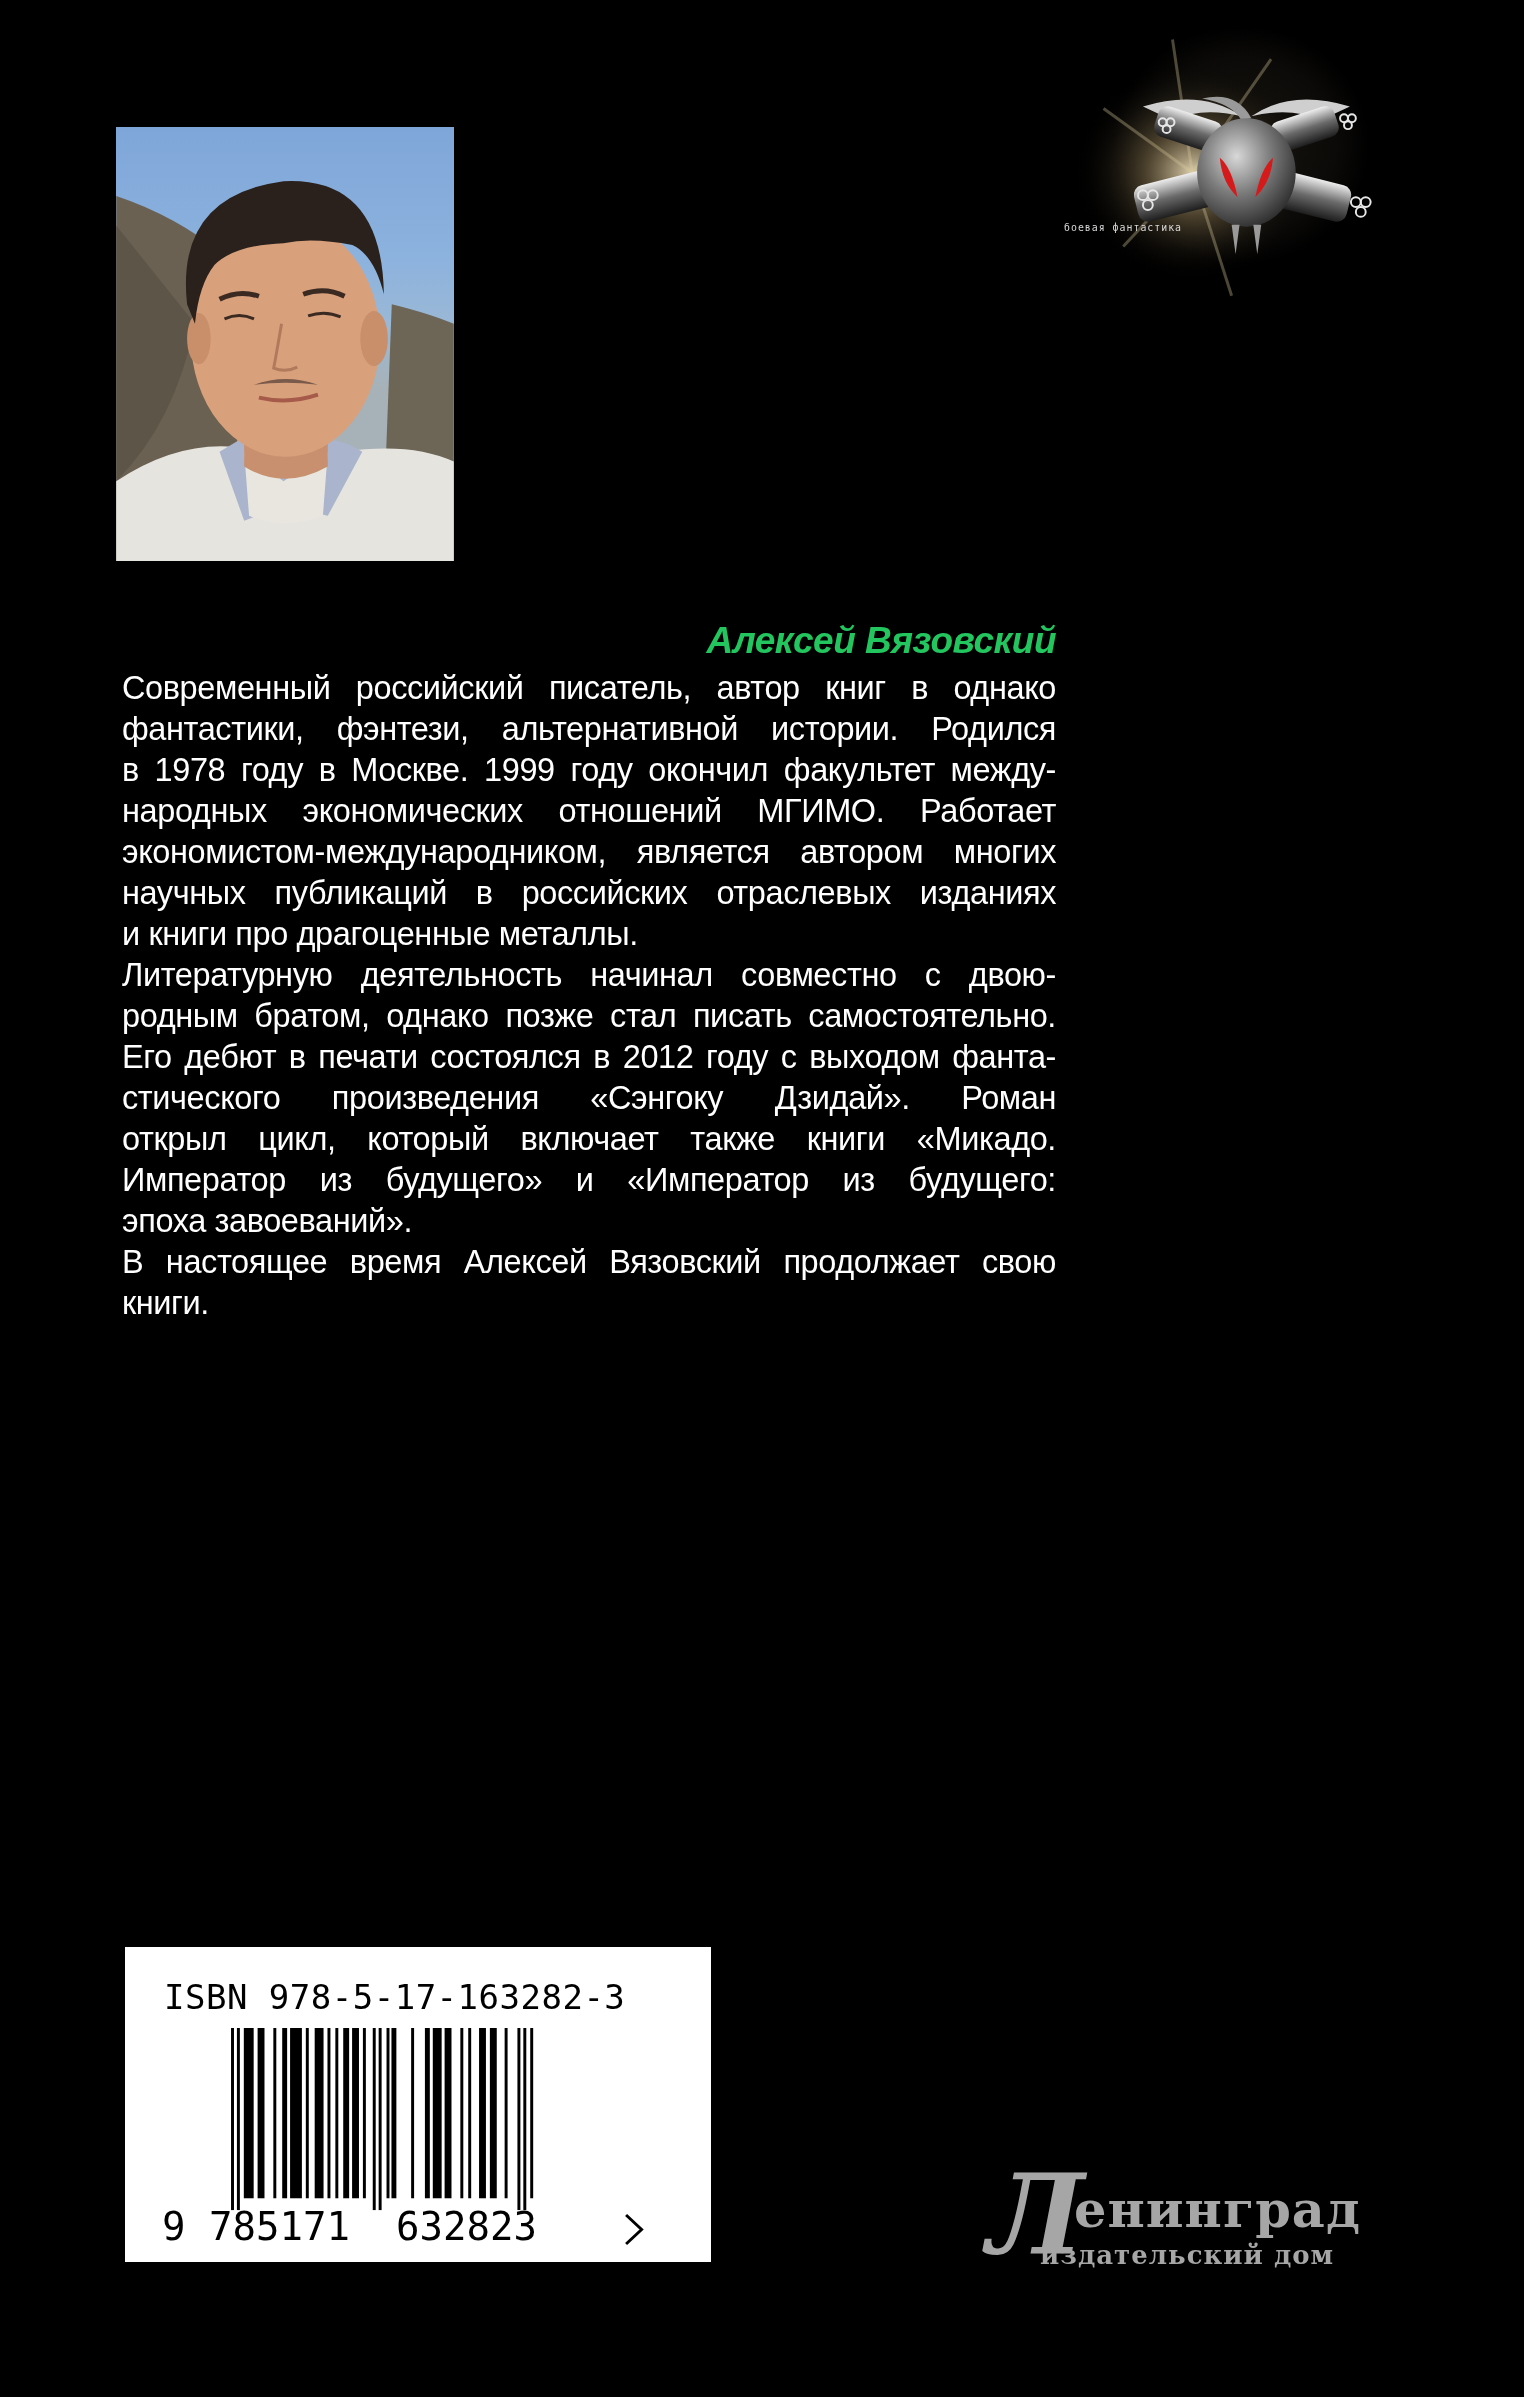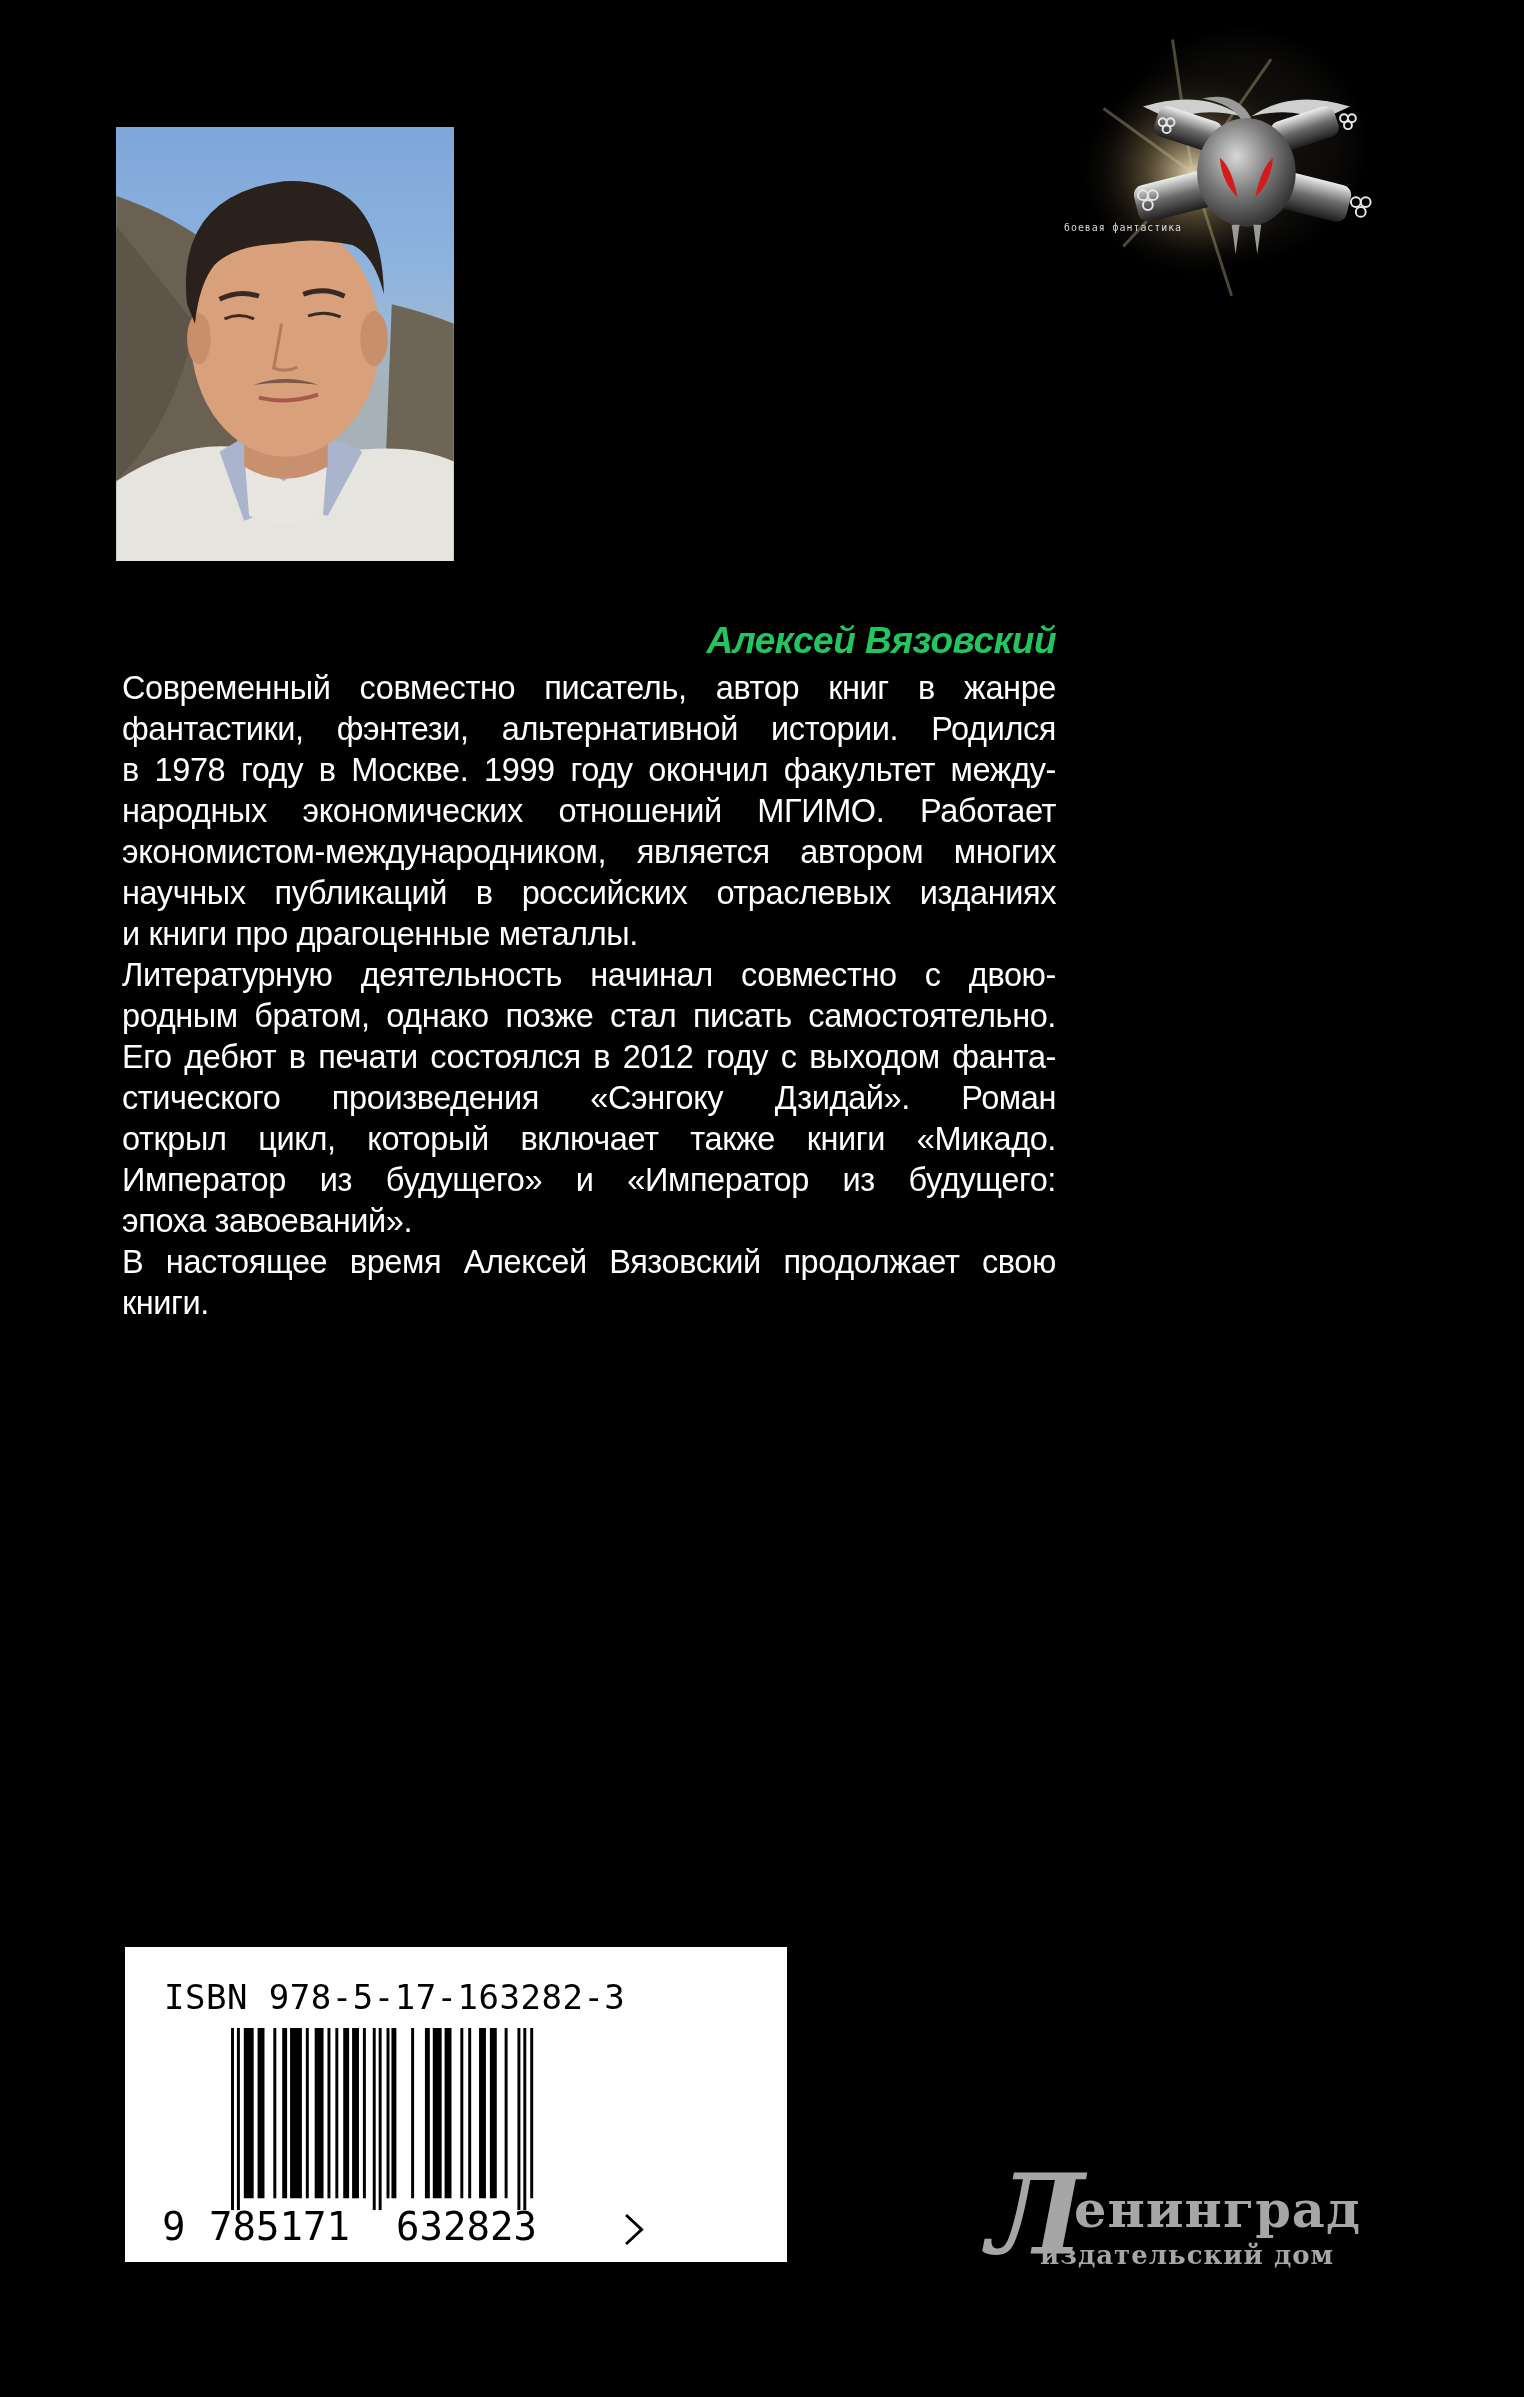--- a/index.html
+++ b/index.html
@@ -33,21 +33,21 @@
   }
   .bio-text p {
     margin: 0; font-family: "Liberation Sans", sans-serif; font-size: 32.5px; line-height: 41px;
     text-align: justify; text-align-last: left; color: #fff; letter-spacing: -0.4px;
     font-stretch: condensed;
   }
   .bio-text .line { display: block; text-align: justify; text-align-last: justify; white-space: nowrap; }
   .bio-text .line.last { text-align-last: left; }
   
   .isbn-box {
-    position: absolute; left: 125px; top: 1947px; width: 662px; height: 315px; background: #fff;
+    position: absolute; left: 125px; top: 1947px; width: 586px; height: 315px; background: #fff;
   }
   .isbn-top {
     position: absolute; left: 39px; top: 29.6px; font-family: "DejaVu Sans Mono", monospace;
     font-size: 34px; color: #000; letter-spacing: 0.5px; white-space: nowrap;
   }
   .barcode { position: absolute; left: 106px; top: 81px; }
   .isbn-bottom {
     position: absolute; left: 37px; top: 258px; font-family: "DejaVu Sans Mono", monospace;
     font-size: 39px; color: #000; white-space: nowrap; line-height: 43px;
   }
@@ -160,21 +160,21 @@
     <path d="M168 200 Q162 235 160 245 Q172 250 184 244" stroke="#b27a5c" stroke-width="3" fill="none"></path>
     <path d="M140 262 Q172 250 205 262 Q172 258 140 262 Z" fill="#7a5a4a"></path>
     <path d="M145 275 Q175 282 205 272" stroke="#a65a4a" stroke-width="4" fill="none"></path>
   </svg>
 </div>
 
 <div class="bio">
   <h2 class="author-name">Алексей Вязовский</h2>
   <div class="bio-text">
     <p>
-      <span class="line">Современный совместно писатель, автор книг в жанре</span>
+      <span class="line">Современный российский писатель, автор книг в однако</span>
       <span class="line">фантастики, фэнтези, альтернативной истории. Родился</span>
       <span class="line">в 1978 году в Москве. 1999 году окончил факультет между-</span>
       <span class="line">народных экономических отношений МГИМО. Работает</span>
       <span class="line">экономистом-международником, является автором многих</span>
       <span class="line">научных публикаций в российских отраслевых изданиях</span>
       <span class="line last">и книги про драгоценные металлы.</span>
     </p>
     <p>
       <span class="line">Литературную деятельность  начинал совместно с двою-</span>
       <span class="line">родным братом, однако позже стал писать самостоятельно.</span>

